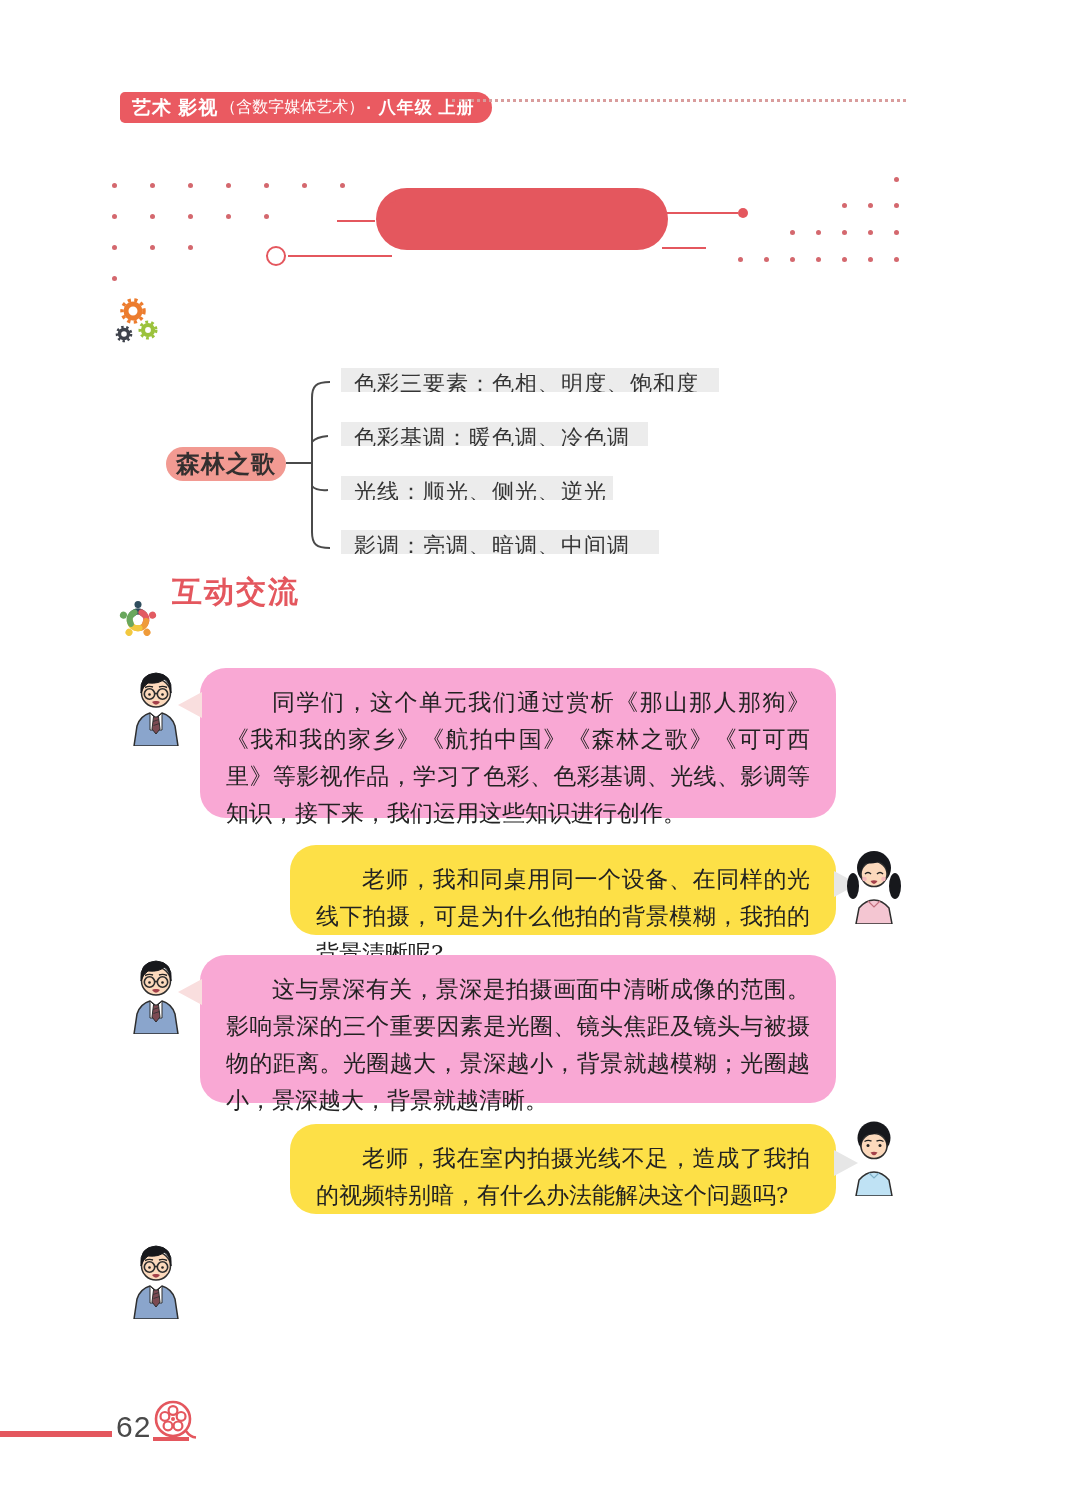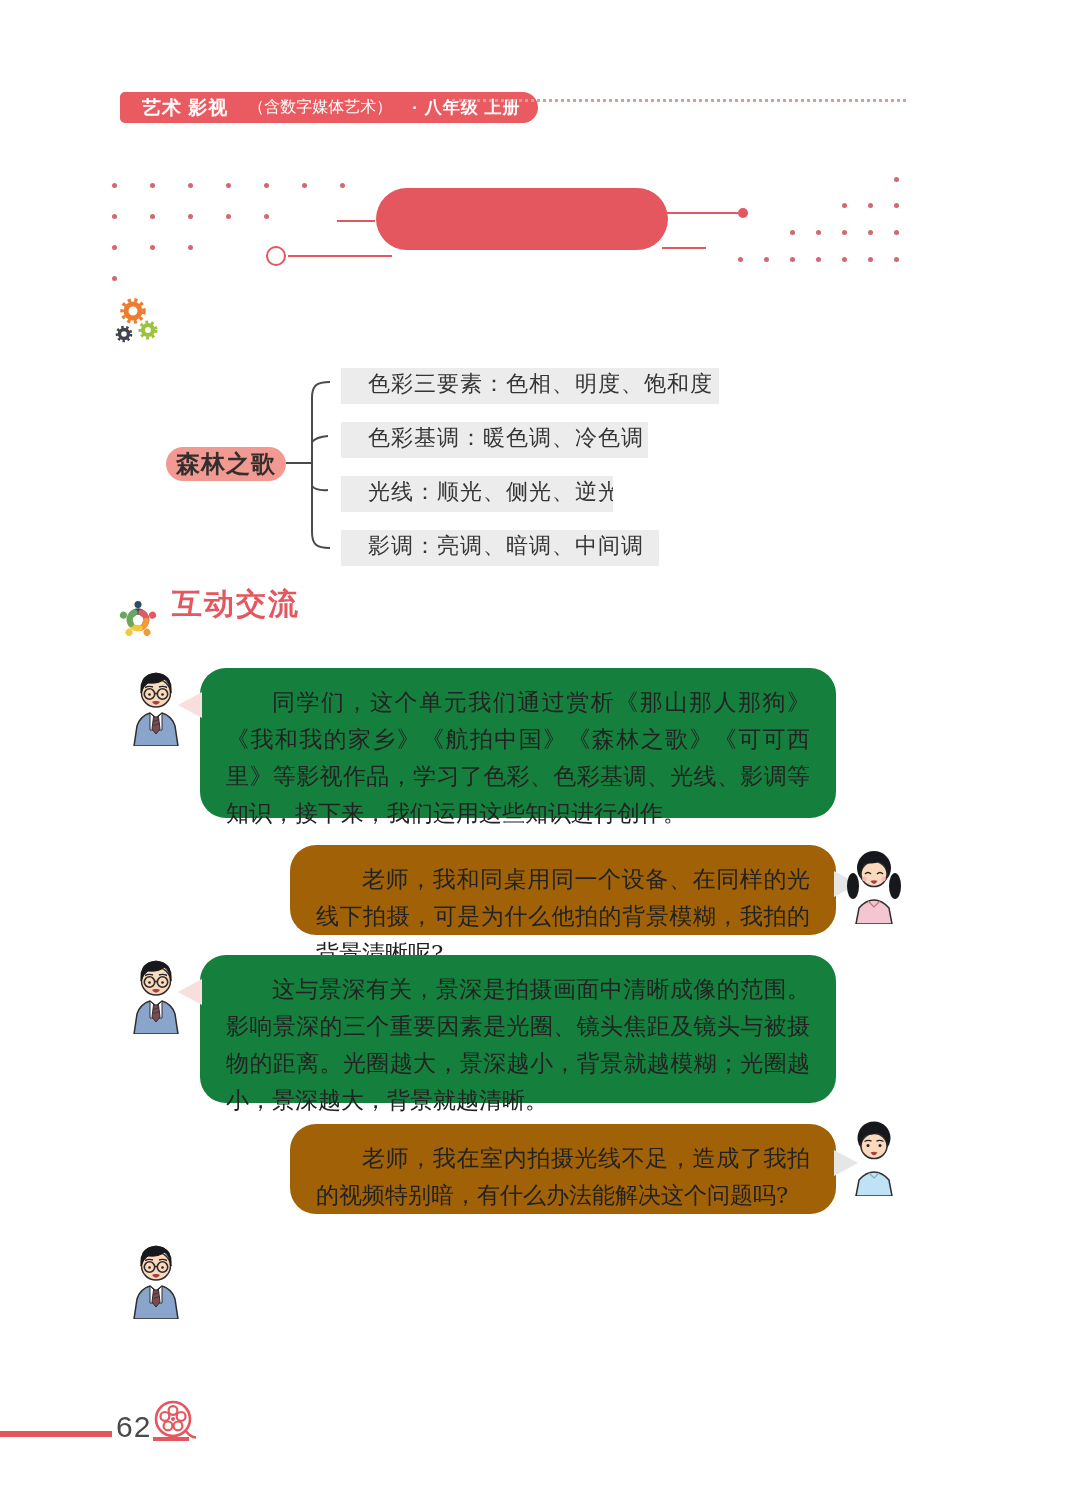--- a/index.html
+++ b/index.html
@@ -6,21 +6,21 @@
   html,body { background:#ffffff; }
   .page {
     position:relative; width:1082px; height:1508px; background:#ffffff;
     font-family:"Liberation Sans", sans-serif; overflow:hidden;
   }
   
   .header-badge {
     position:absolute; left:120px; top:92px; height:31px;
     background:#ea5a61; color:#ffffff;
     border-radius:5px 16px 16px 5px;
-    display:flex; align-items:center; gap:20px; padding:0 18px 0 22px;
+    display:flex; align-items:center; gap:2px; padding:0 18px 0 12px;
     white-space:nowrap;
   }
   .badge-series { font-size:19px; font-weight:bold; letter-spacing:1px; }
   .badge-paren  { font-size:16px; }
   .badge-grade  { font-size:17px; font-weight:bold; letter-spacing:1px; }
   .header-dotline {
     position:absolute; left:452px; top:99px; width:454px; height:0;
     border-top:3px dotted #d99c9c;
   }
   
@@ -49,38 +49,38 @@
   .sec-icon { position:absolute; }
   
   .root-box {
     position:absolute; left:166px; top:447px; width:120px; height:34px;
     background:#f29a92; border-radius:17px; color:#332f2f;
     font-size:24px; font-weight:bold; letter-spacing:1px;
     display:flex; align-items:center; justify-content:center;
   }
   .bracket { position:absolute; left:284px; top:374px; }
   .k-box {
-    position:absolute; left:341px; height:36px; line-height:32px;
+    position:absolute; left:341px; height:24px; line-height:32px;
     background:#ececec; color:#353535; font-size:22px; letter-spacing:1px;
-    padding-left:27px; overflow:hidden; white-space:nowrap;
+    padding-left:13px; overflow:hidden; white-space:nowrap;
   }
   .k0 { top:368px; width:378px; }
   .k1 { top:422px; width:307px; }
   .k2 { top:476px; width:272px; }
   .k3 { top:530px; width:318px; }
   
   .avatar { position:absolute; width:64px; height:80px; }
   .bubble {
     position:absolute; border-radius:26px; padding:16px 26px 10px 26px;
     font-family:"DejaVu Serif", serif; font-size:23px; line-height:37px;
     color:#222222; text-align:justify;
   }
   .bubble p { text-indent:2em; }
-  .bubble.pink { background:#15803d; }
-  .bubble.gray { background:#a16207; }
+  .bubble.pink { background:#f9a8d4; }
+  .bubble.gray { background:#fde047; }
   .tail { position:absolute; width:0; height:0; }
   .tail.left  { left:-22px; top:24px; border-top:13px solid transparent; border-bottom:13px solid transparent; border-right:24px solid #f9dede; }
   .tail.right { right:-22px; top:26px; border-top:13px solid transparent; border-bottom:13px solid transparent; border-left:24px solid #e6e6e6; }
   
   .footer-line { position:absolute; left:0; top:1431px; width:112px; height:6px; background:#e4575e; }
   .page-num { position:absolute; left:116px; top:1410px; font-size:30px; color:#4a4a4a; letter-spacing:1px; }
   .reel { position:absolute; left:153px; top:1399px; width:44px; height:46px; }
   .reel-underline { position:absolute; left:153px; top:1437px; width:36px; height:4px; background:#e4575e; }
   .hidden-defs { position:absolute; width:0; height:0; overflow:hidden; }
 </style>
@@ -209,21 +209,21 @@
   <div id="knowledge-items">
       <div class="k-box k0">色彩三要素：色相、明度、饱和度</div>
       <div class="k-box k1">色彩基调：暖色调、冷色调</div>
       <div class="k-box k2">光线：顺光、侧光、逆光</div>
       <div class="k-box k3">影调：亮调、暗调、中间调</div>
     </div>
 
   <svg class="sec-icon" style="left:112px;top:592px;width:52px;height:54px;">
       <use href="#people-circle-icon"></use>
     </svg>
-  <div class="sec-head" style="left:172px;top:584px;">互动交流</div>
+  <div class="sec-head" style="left:172px;top:572px;">互动交流</div>
 
   <svg class="avatar" style="left:124px;top:666px;">
       <use href="#teacher-avatar"></use>
     </svg>
   <div class="bubble pink" style="left:200px;top:668px;width:636px;height:150px;">
     <span class="tail left"></span>
     <p>同学们，这个单元我们通过赏析《那山那人那狗》《我和我的家乡》《航拍中国》《森林之歌》《可可西里》等影视作品，学习了色彩、色彩基调、光线、影调等知识，接下来，我们运用这些知识进行创作。</p>
   </div>
 
   <div class="bubble gray" style="left:290px;top:845px;width:546px;height:90px;">

